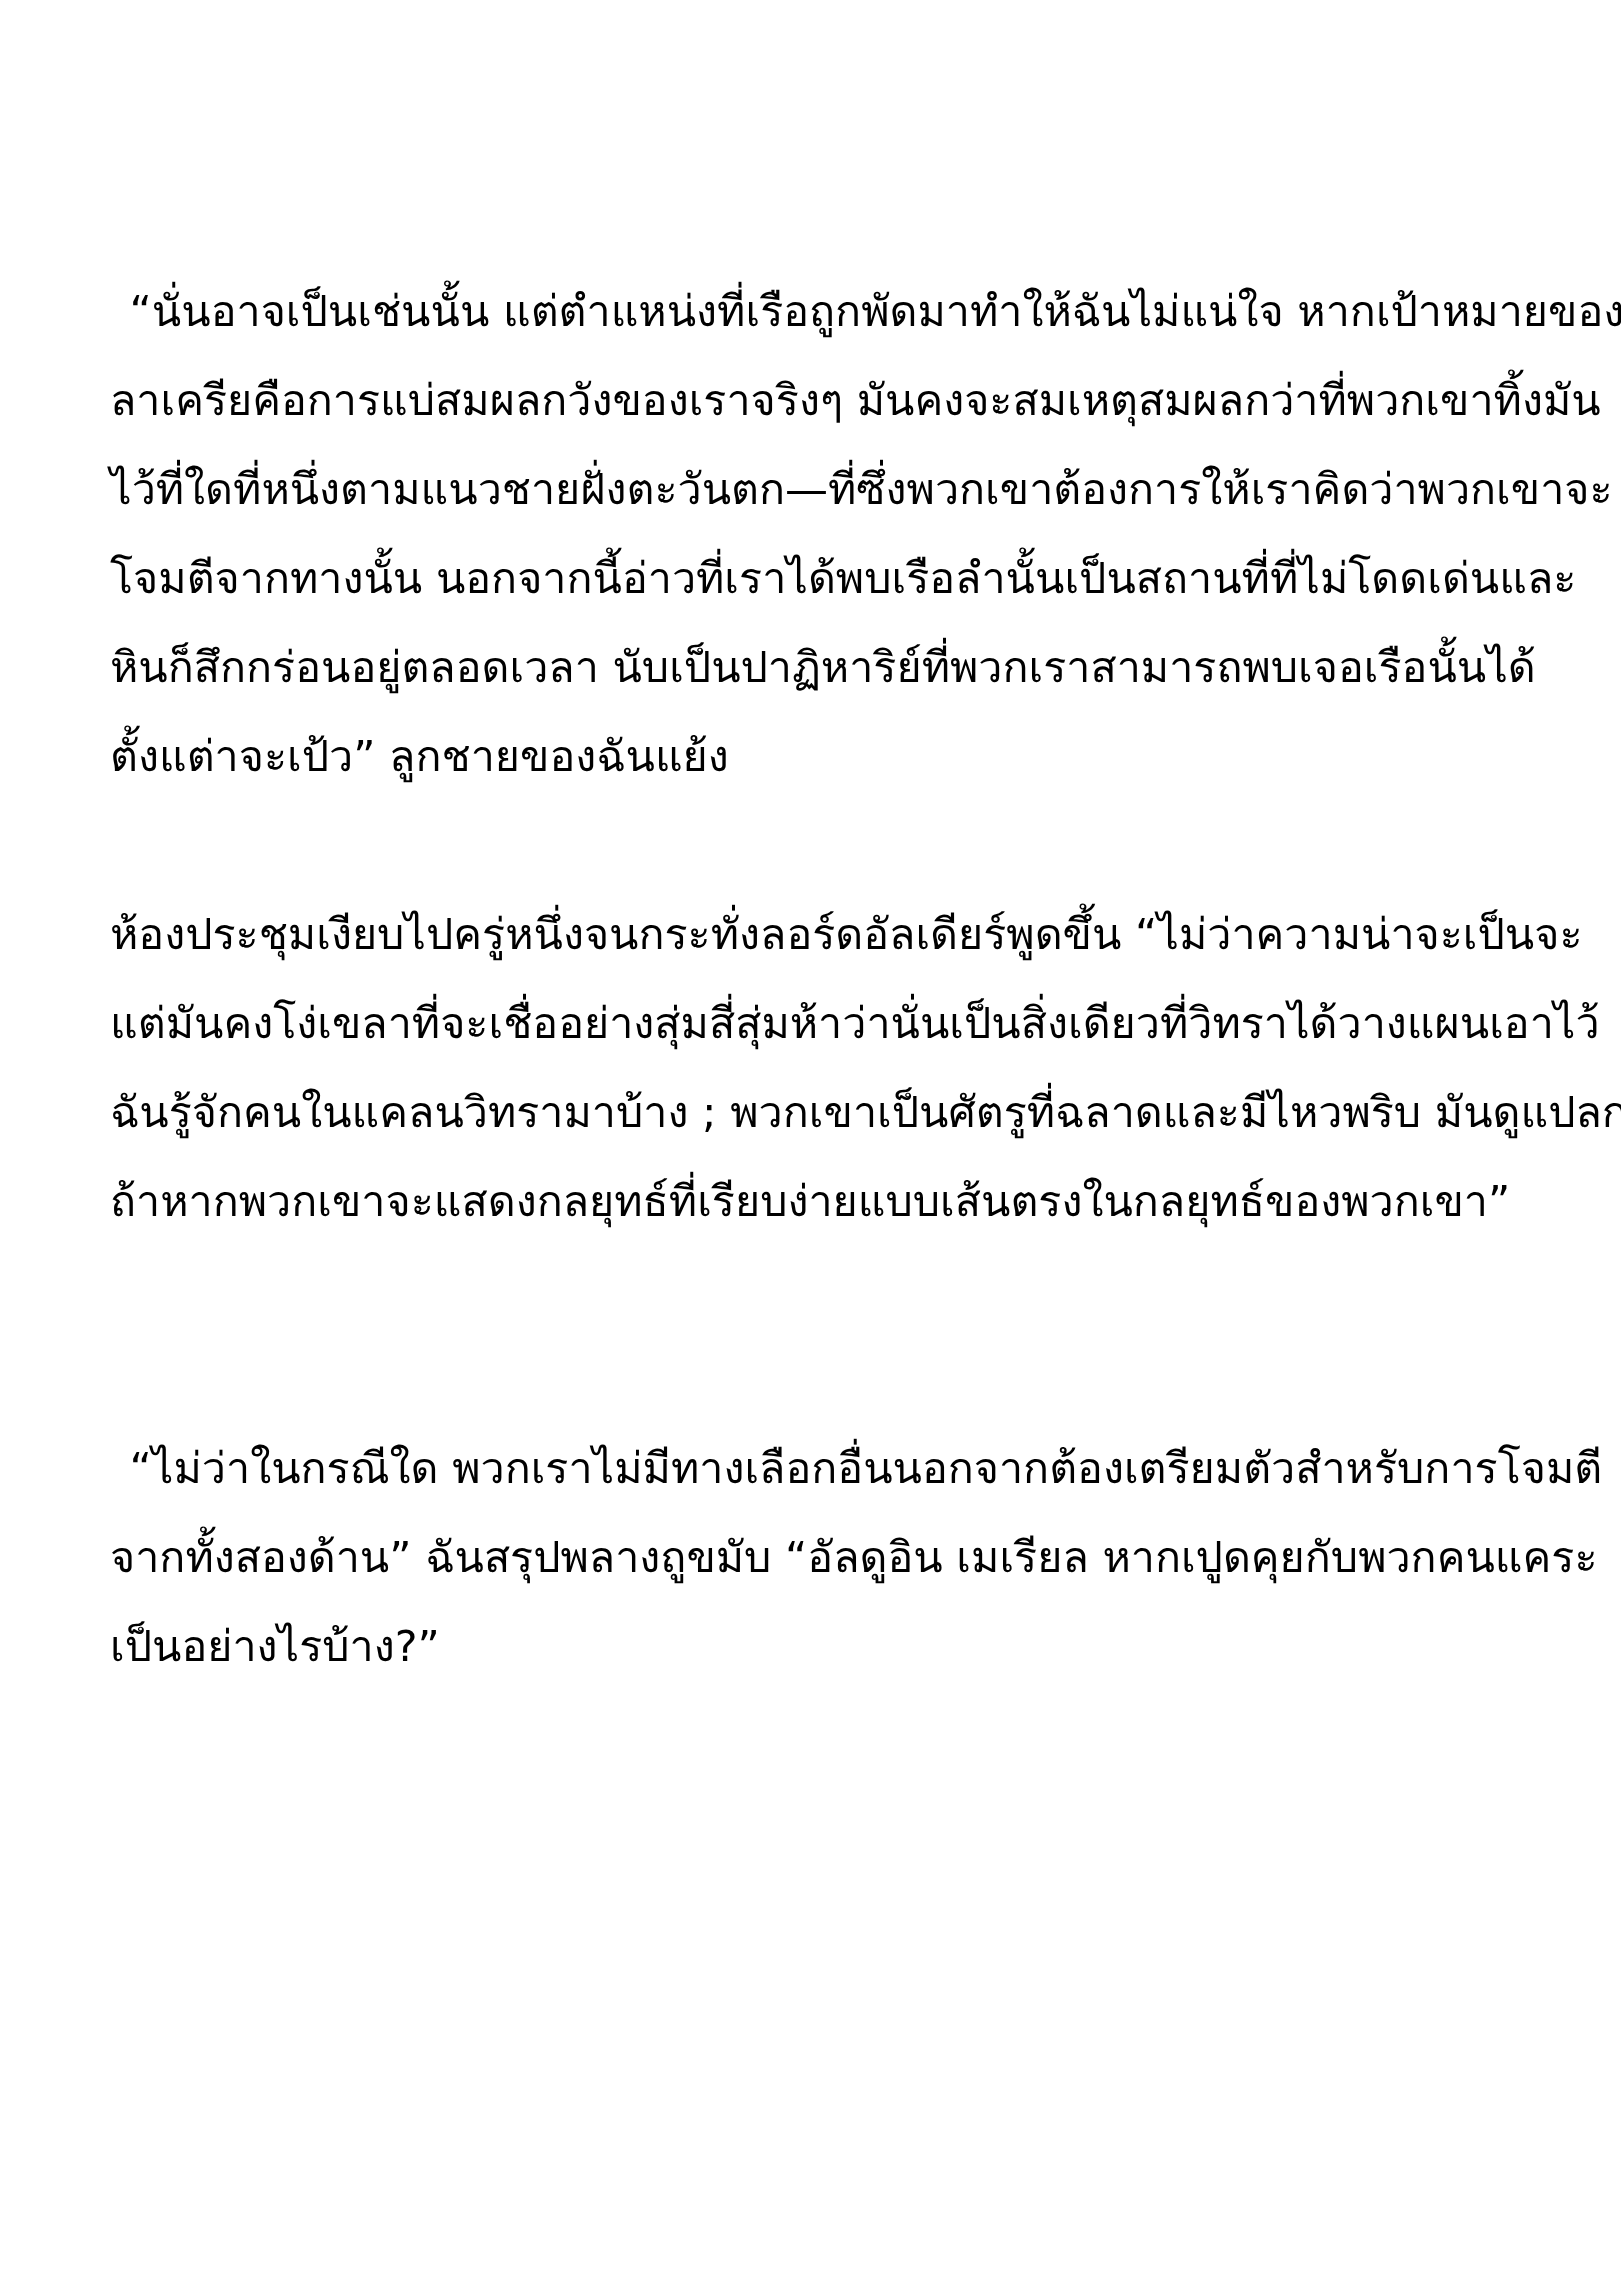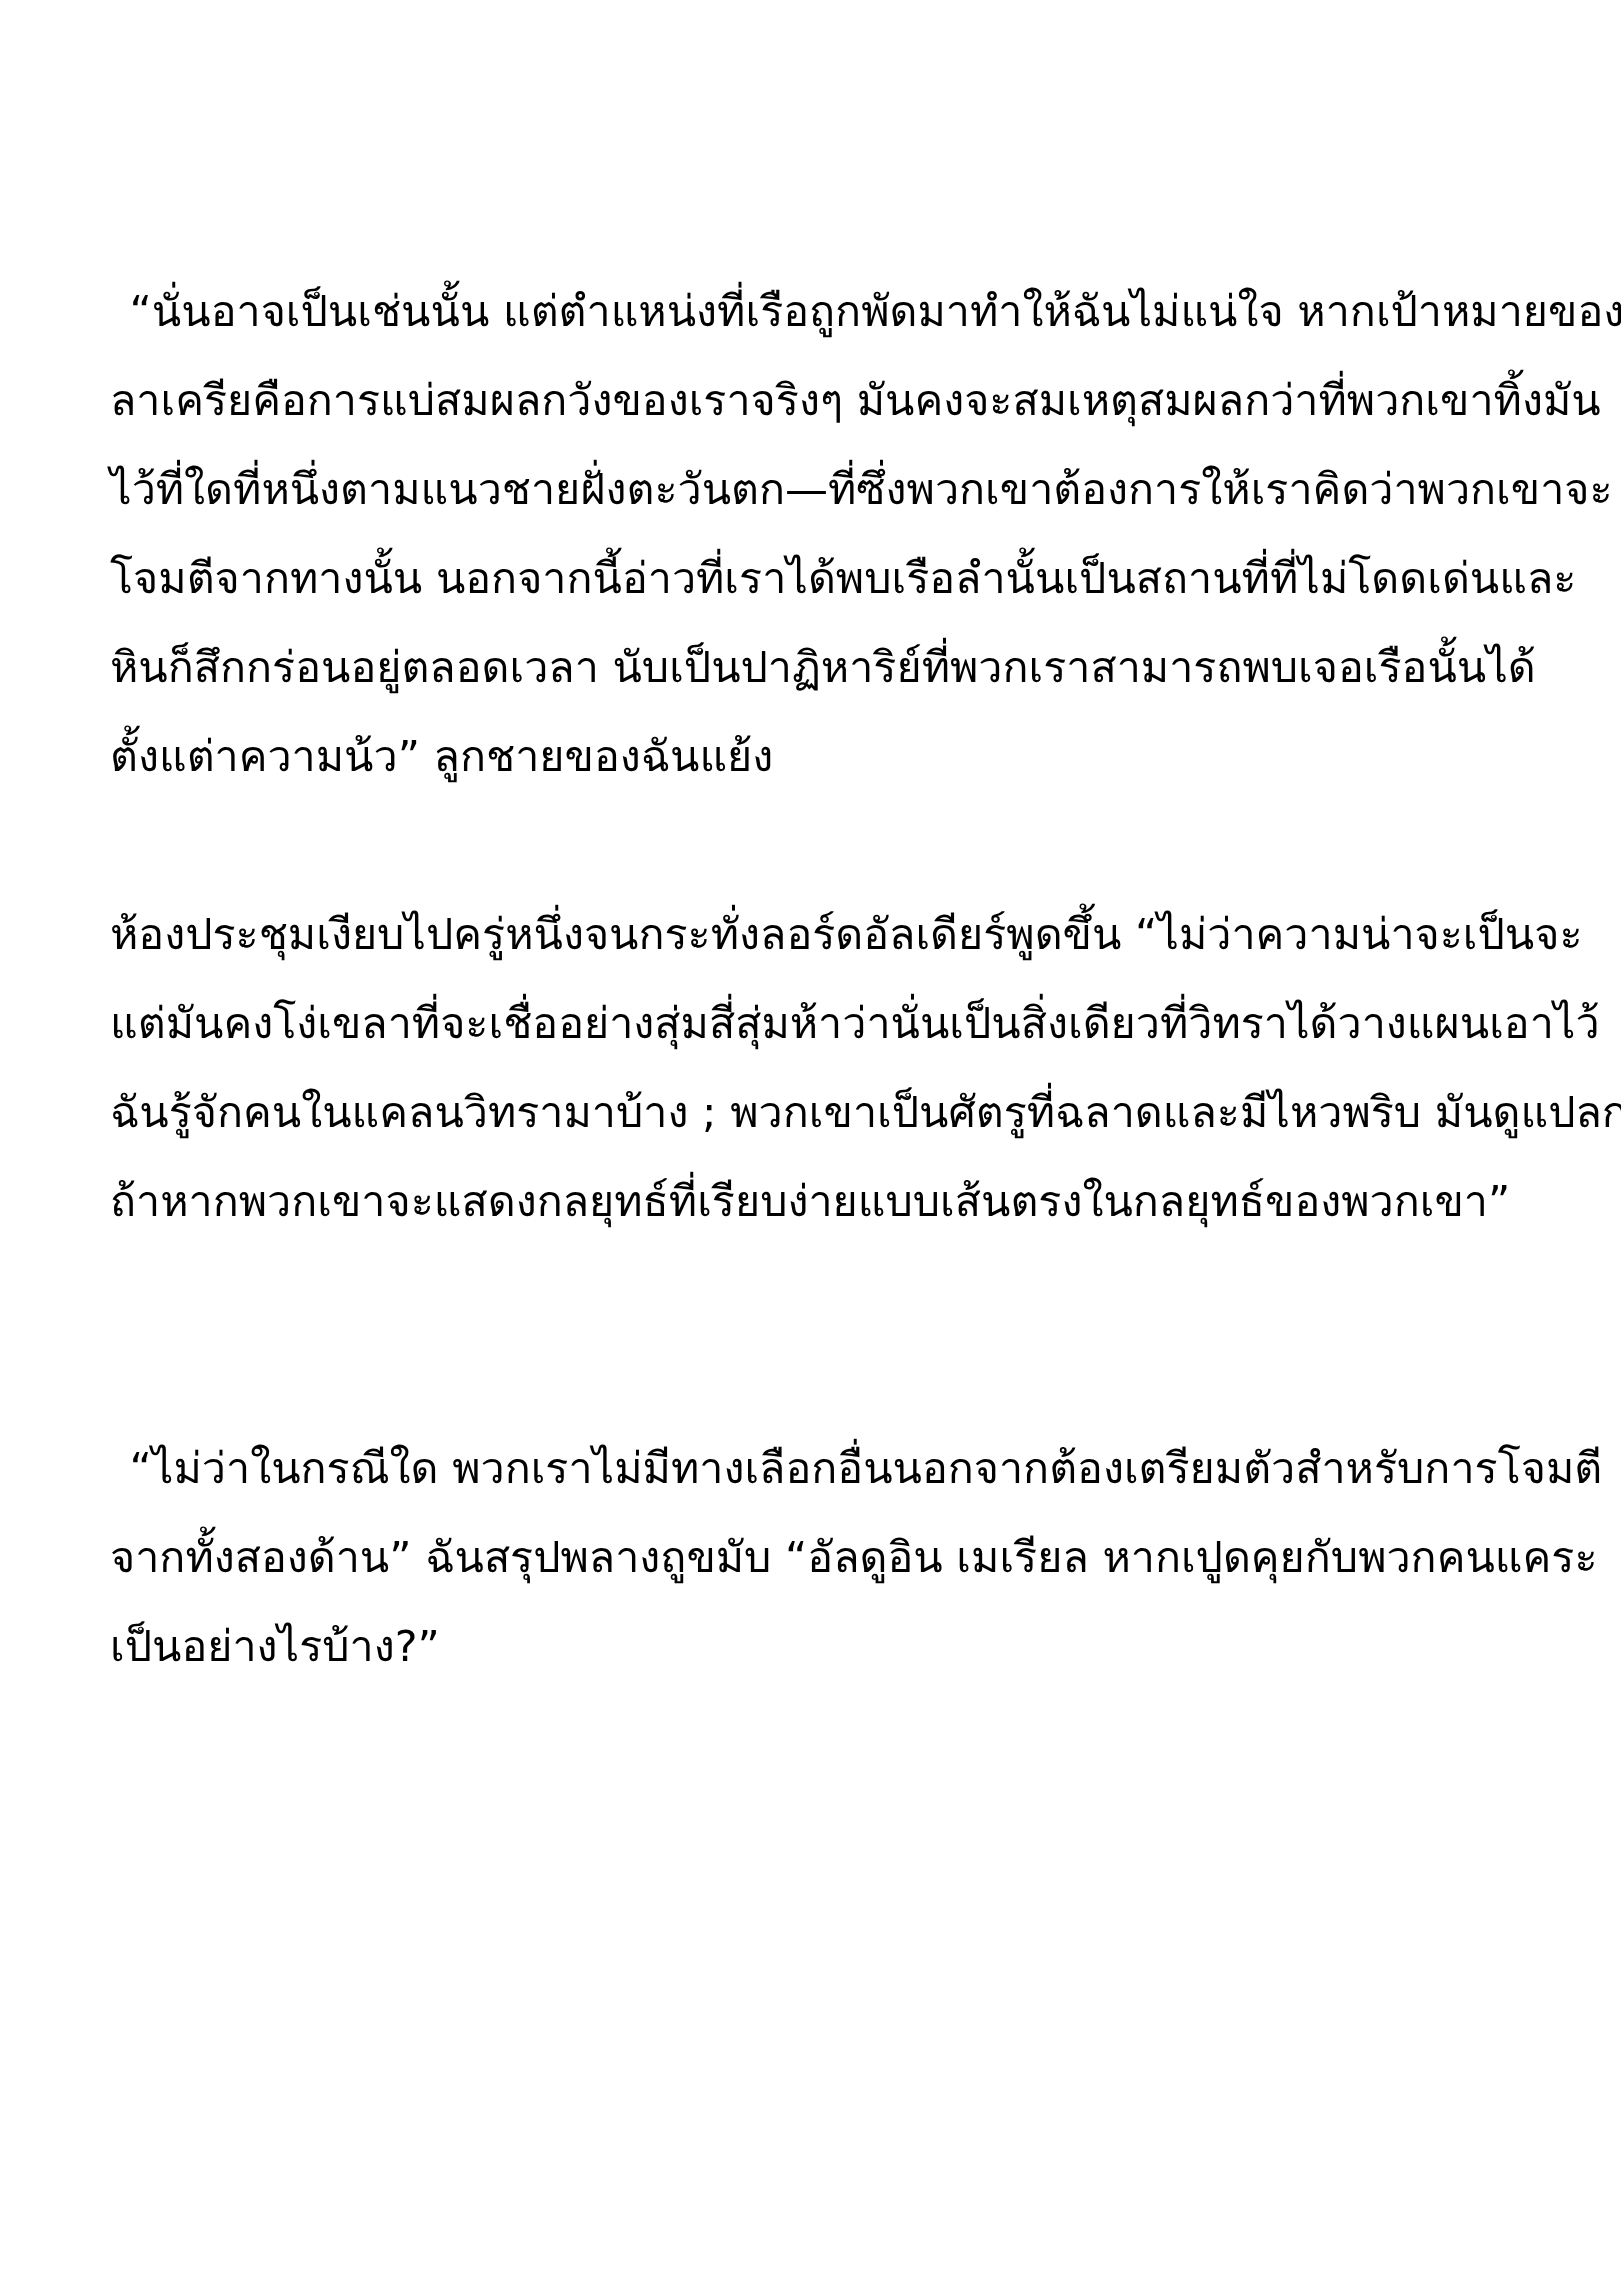--- a/index.html
+++ b/index.html
@@ -43,21 +43,21 @@
 <body>
 
 <div class="page" style="background: rgb(255, 255, 255); color: rgb(0, 0, 0);">
 
   <div class="para para-gap-1">
     <div class="line first-line-indent">“นั่นอาจเป็นเช่นนั้น แต่ตำแหน่งที่เรือถูกพัดมาทำให้ฉันไม่แน่ใจ หากเป้าหมายของอ</div>
     <div class="line">ลาเครียคือการแบ่สมผลกวังของเราจริงๆ มันคงจะสมเหตุสมผลกว่าที่พวกเขาทิ้งมัน</div>
     <div class="line">ไว้ที่ใดที่หนึ่งตามแนวชายฝั่งตะวันตก—ที่ซึ่งพวกเขาต้องการให้เราคิดว่าพวกเขาจะ</div>
     <div class="line">โจมตีจากทางนั้น นอกจากนี้อ่าวที่เราได้พบเรือลำนั้นเป็นสถานที่ที่ไม่โดดเด่นและ</div>
     <div class="line">หินก็สึกกร่อนอยู่ตลอดเวลา นับเป็นปาฏิหาริย์ที่พวกเราสามารถพบเจอเรือนั้นได้</div>
-    <div class="line">ตั้งแต่าความน้ว” ลูกชายของฉันแย้ง</div>
+    <div class="line">ตั้งแต่าจะเป้ว” ลูกชายของฉันแย้ง</div>
   </div>
 
   <div class="para para-gap-2">
     <div class="line">ห้องประชุมเงียบไปครู่หนึ่งจนกระทั่งลอร์ดอัลเดียร์พูดขึ้น “ไม่ว่าความน่าจะเป็นจะ</div>
     <div class="line">แต่มันคงโง่เขลาที่จะเชื่ออย่างสุ่มสี่สุ่มห้าว่านั่นเป็นสิ่งเดียวที่วิทราได้วางแผนเอาไว้</div>
     <div class="line">ฉันรู้จักคนในแคลนวิทรามาบ้าง ; พวกเขาเป็นศัตรูที่ฉลาดและมีไหวพริบ มันดูแปลก</div>
     <div class="line">ถ้าหากพวกเขาจะแสดงกลยุทธ์ที่เรียบง่ายแบบเส้นตรงในกลยุทธ์ของพวกเขา”</div>
   </div>
 
   <div class="para">

